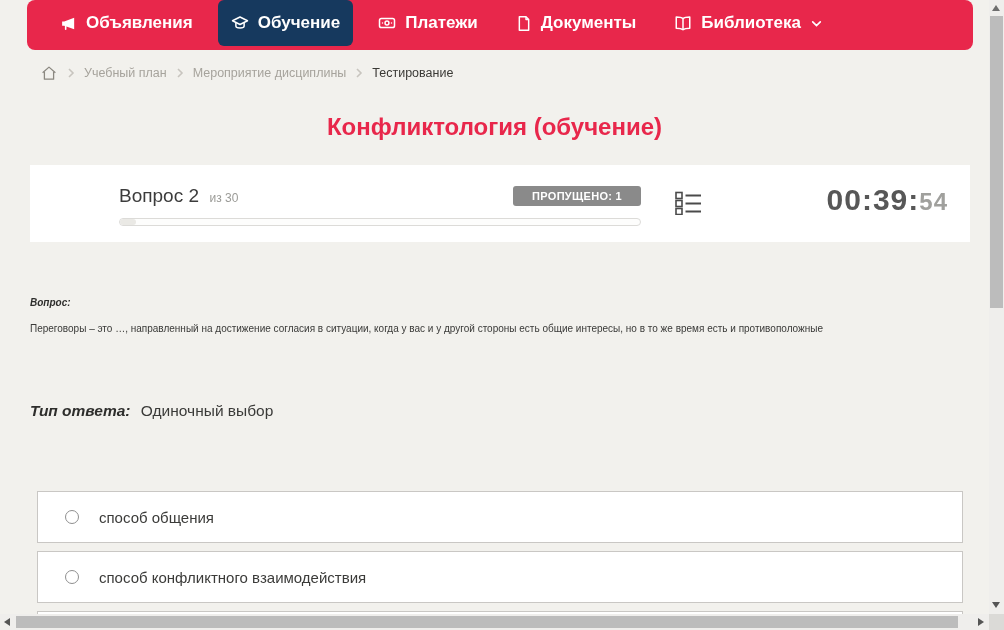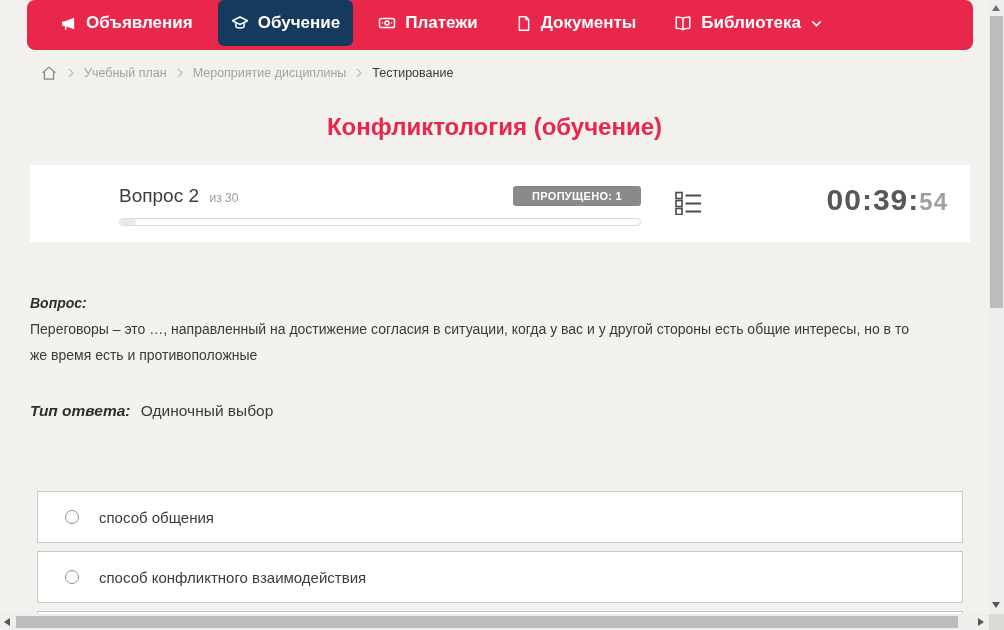--- a/index.html
+++ b/index.html
@@ -39,21 +39,21 @@
              padding:4px 19px; border-radius:3px; letter-spacing:.3px; }
   .q-progress { margin-top:11px; height:8px; border:1px solid #dcdbd8; border-radius:5px;
                 background:#fdfdfc; overflow:hidden; }
   .q-progress-fill { height:100%; background:#eae9e5; border-radius:5px; }
   .q-listbtn { position:absolute; left:645px; top:26px; cursor:pointer; }
   .q-timer { position:absolute; right:22px; top:18px; font-size:30px; color:#575757;
              letter-spacing:1px;font-weight:bold; }
   .q-timer .secs { font-size:24px; color:#a0a09d; }
 
   
-  .q-body { position:absolute; left:30px; top:290px; width:895px; font-size:14px;
+  .q-body { position:absolute; left:30px; top:290px; width:895px; font-size:10px;
             line-height:26px; color:#3a3a38; }
   .q-label { font-weight:bold; font-style:italic; color:#2e2e2c; }
   .q-type { position:absolute; left:30px; top:402px; font-size:15.5px; color:#3a3a38; }
   .q-type .q-label { margin-right:6px; }
 
   
   .options { position:absolute; left:37px; top:491px; width:926px; }
   .option { height:52px; background:#ffffff; border:1px solid #c9c7c4; margin-bottom:8px;
             display:flex; align-items:center; padding-left:27px; cursor:pointer; }
   .radio { width:14px; height:14px; border:1px solid #8f8f8f; border-radius:50%;

